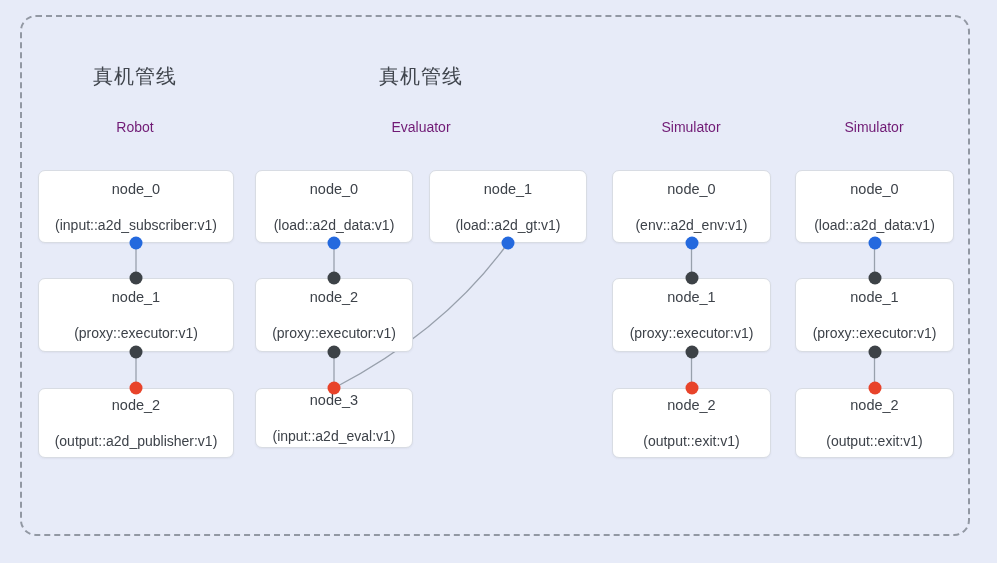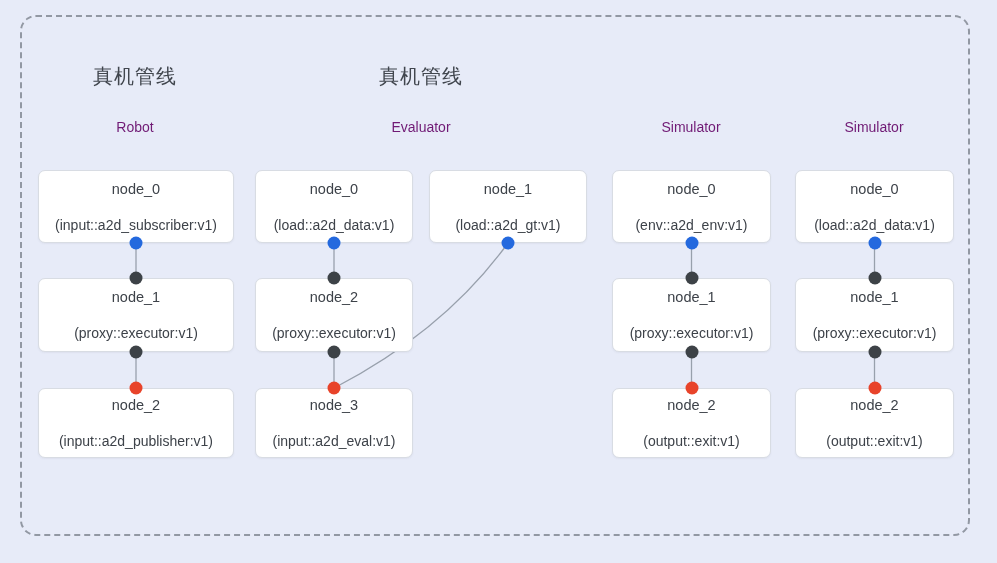--- a/index.html
+++ b/index.html
@@ -101,36 +101,36 @@
   <div class="node-box" style="left:38px;top:170px;width:196px;height:73px">
     <div class="node-name">node_0</div>
     <div class="node-type">(input::a2d_subscriber:v1)</div>
   </div>
   <div class="node-box" style="left:38px;top:278px;width:196px;height:74px">
     <div class="node-name">node_1</div>
     <div class="node-type">(proxy::executor:v1)</div>
   </div>
   <div class="node-box" style="left:38px;top:388px;width:196px;height:70px">
     <div class="node-name">node_2</div>
-    <div class="node-type">(input::a2d_publisher:v1)</div>
+    <div class="node-type">(output::a2d_publisher:v1)</div>
   </div>
 
   <div class="node-box" style="left:255px;top:170px;width:158px;height:73px">
     <div class="node-name">node_0</div>
     <div class="node-type">(load::a2d_data:v1)</div>
   </div>
   <div class="node-box" style="left:429px;top:170px;width:158px;height:73px">
     <div class="node-name">node_1</div>
     <div class="node-type">(load::a2d_gt:v1)</div>
   </div>
   <div class="node-box" style="left:255px;top:278px;width:158px;height:74px">
     <div class="node-name">node_2</div>
     <div class="node-type">(proxy::executor:v1)</div>
   </div>
-  <div class="node-box" style="left:255px;top:388px;width:158px;height:70px">
+  <div class="node-box" style="left:255px;top:388px;width:158px;height:60px">
     <div class="node-name">node_3</div>
     <div class="node-type">(input::a2d_eval:v1)</div>
   </div>
 
   <div class="node-box" style="left:612px;top:170px;width:159px;height:73px">
     <div class="node-name">node_0</div>
     <div class="node-type">(env::a2d_env:v1)</div>
   </div>
   <div class="node-box" style="left:612px;top:278px;width:159px;height:74px">
     <div class="node-name">node_1</div>

